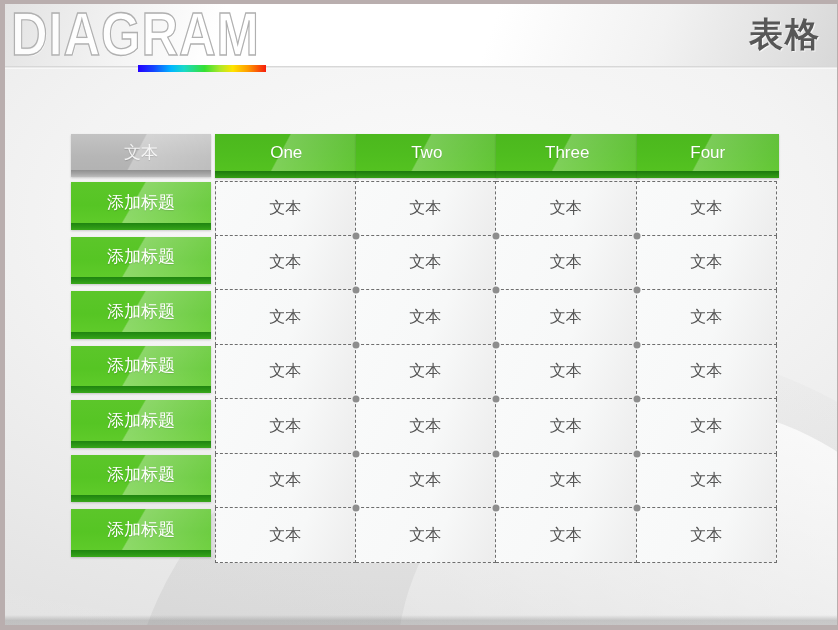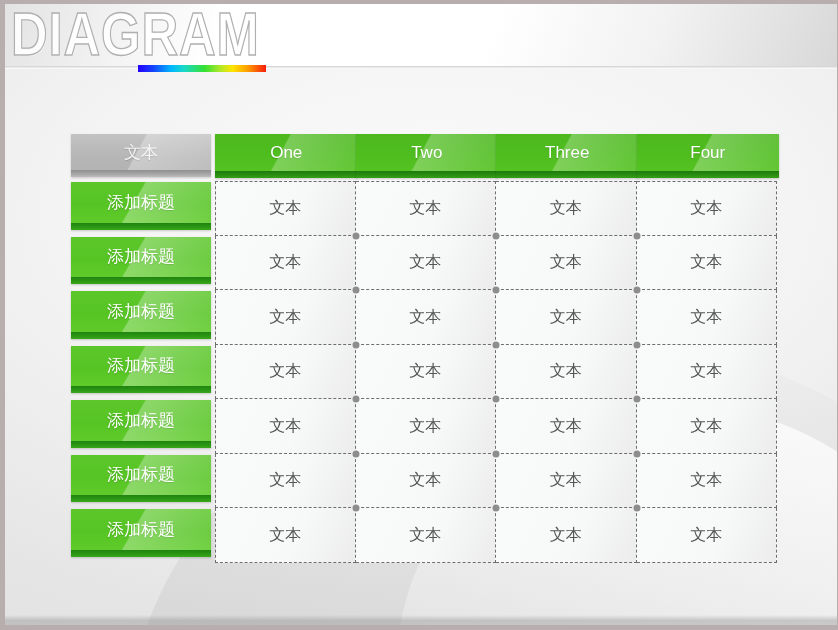--- a/index.html
+++ b/index.html
@@ -263,20 +263,21 @@
     <div class="swoosh swoosh-1"></div>
     <div class="swoosh swoosh-2"></div>
     <div class="swoosh swoosh-3"></div>
     <div class="baseline-shadow"></div>
 
     <div id="banner"></div>
     <div id="banner-rule"></div>
 
     <div id="brand">DIAGRAM</div>
     <div id="rainbow"></div>
+    <div id="slide-title">表格</div>
 
     <div id="table-wrap">
       <div id="grid">
           <div class="gcell first-col first-row" style="left: 0px; top: 0px; width: 140.5px; height: 54.5px;">
             <div class="gcell-text">文本</div>
           </div>
           <div class="gcell first-row" style="left: 140.5px; top: 0px; width: 140.5px; height: 54.5px;">
             <div class="gcell-text">文本</div>
           </div>
           <div class="gcell first-row" style="left: 281px; top: 0px; width: 140.5px; height: 54.5px;">

